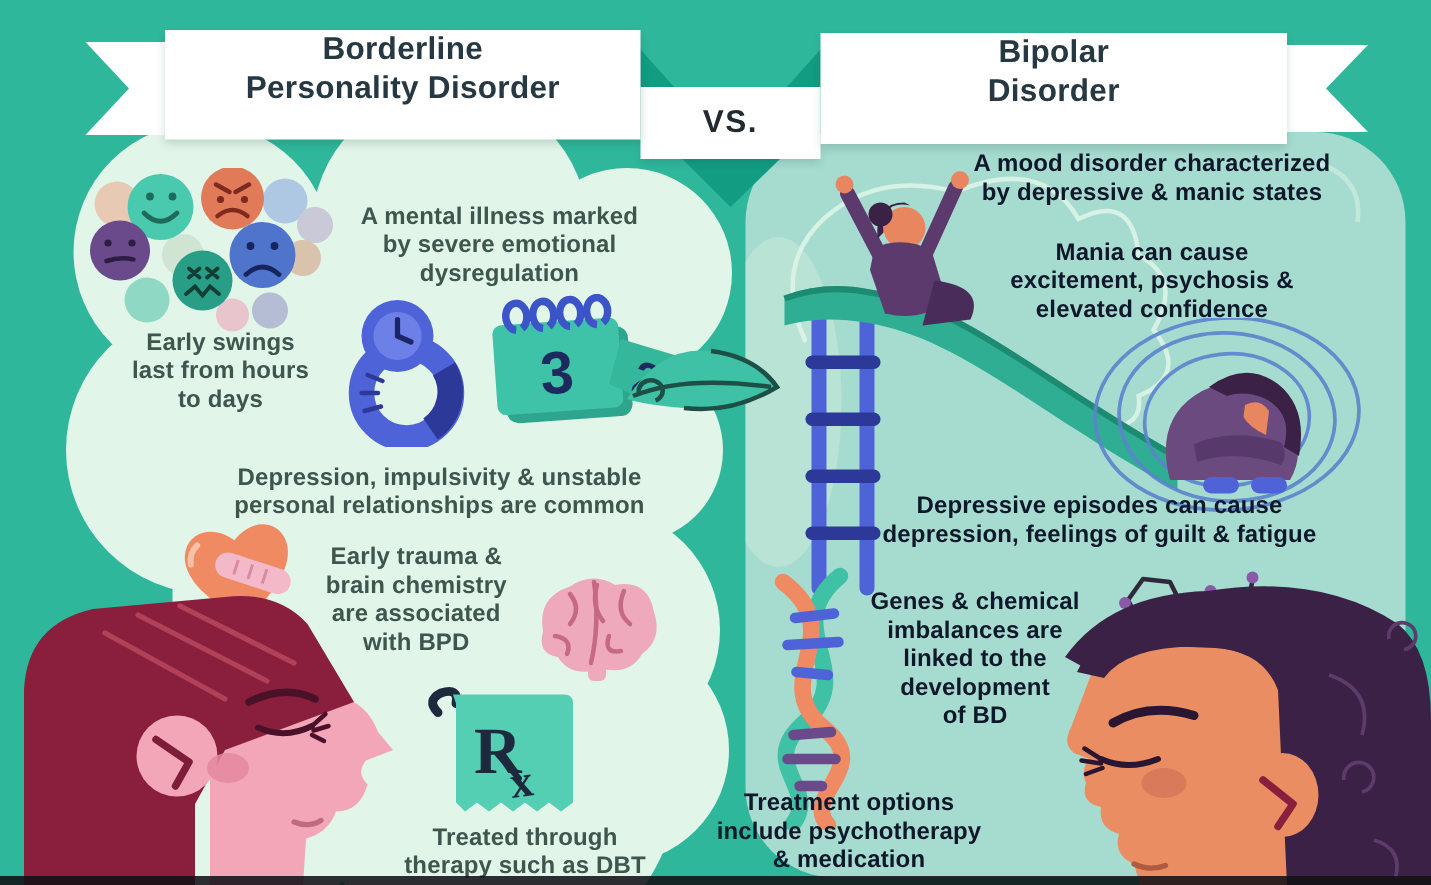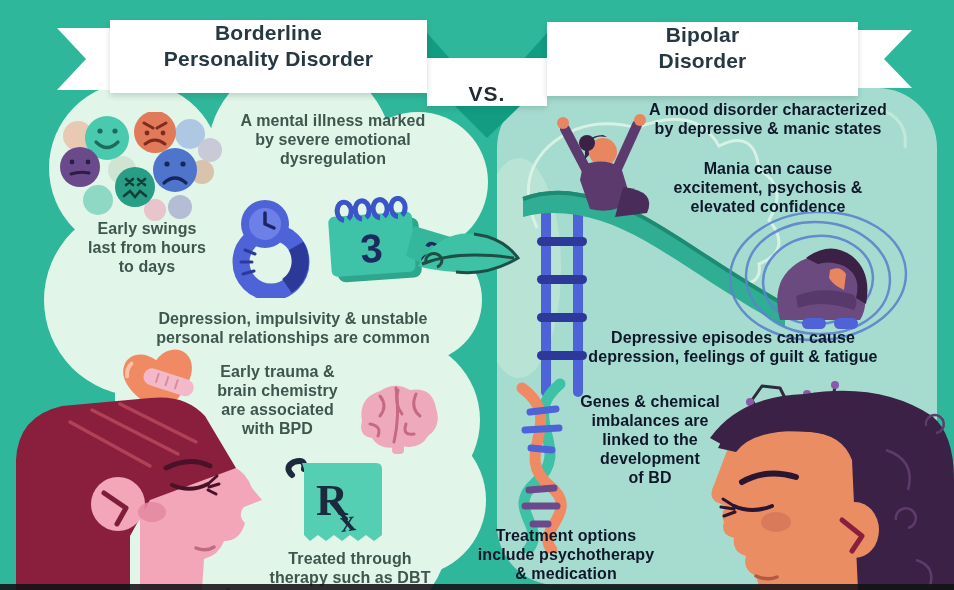--- a/index.html
+++ b/index.html
@@ -15,21 +15,21 @@
     position:absolute;background:#ffffff;z-index:7;
     display:flex;align-items:flex-start;justify-content:center;text-align:center;
     box-shadow:0 3px 6px rgba(20,60,52,.18);
   }
   .banner-title{
     font-size:21px;font-weight:bold;color:#263841;line-height:1.22;
     white-space:pre-line;letter-spacing:.2px;
   }
   .vs-strip{
     position:absolute;left:427px;top:58px;width:120px;height:48px;background:#ffffff;z-index:6;
-    display:flex;align-items:flex-end;justify-content:center;
+    display:flex;align-items:center;justify-content:center;
     box-shadow:0 3px 5px rgba(20,60,52,.15);
   }
   .vs-label{font-size:21px;font-weight:bold;color:#232b31;letter-spacing:1px;}
   
   .fact{
     position:absolute;z-index:4;text-align:center;font-weight:bold;
     white-space:pre-line;line-height:1.18;letter-spacing:.1px;
   }
   .fact.left{color:#3d564e;font-size:16px;}
   .fact.right{color:#0f172a;font-size:16px;}
@@ -253,21 +253,21 @@
     <circle cx="69" cy="22" r="4" fill="#8a5aa8"></circle>
   </svg>
 
   <svg class="abs" style="left:412px;top:218px;z-index:3" width="115" height="62" viewBox="0 0 115 62">
     <path d="M6,48 Q28,12 62,16 Q92,20 106,40 Q76,58 44,54 Q18,52 6,48 Z" fill="#3ec1a5"></path>
     <path d="M62,16 Q92,20 106,40 Q76,58 44,54" stroke="#1d4f46" stroke-width="3" fill="none"></path>
     <path d="M10,46 Q44,32 102,40" stroke="#1d4f46" stroke-width="3" fill="none"></path>
     <path d="M14,44 a8,7 0 1 1 11,5" stroke="#1d4f46" stroke-width="3" fill="none"></path>
   </svg>
 
-  <div class="fact left" style="left:213px;top:112px;width:240px">A mental illness marked
+  <div class="fact left" style="left:213px;top:136px;width:240px">A mental illness marked
 by severe emotional
 dysregulation</div>
   <div class="fact left" style="left:57px;top:220px;width:180px">Early swings
 last from hours
 to days</div>
   <div class="fact left" style="left:103px;top:310px;width:380px">Depression, impulsivity &amp; unstable
 personal relationships are common</div>
   <div class="fact left" style="left:195px;top:363px;width:165px">Early trauma &amp;
 brain chemistry
 are associated

